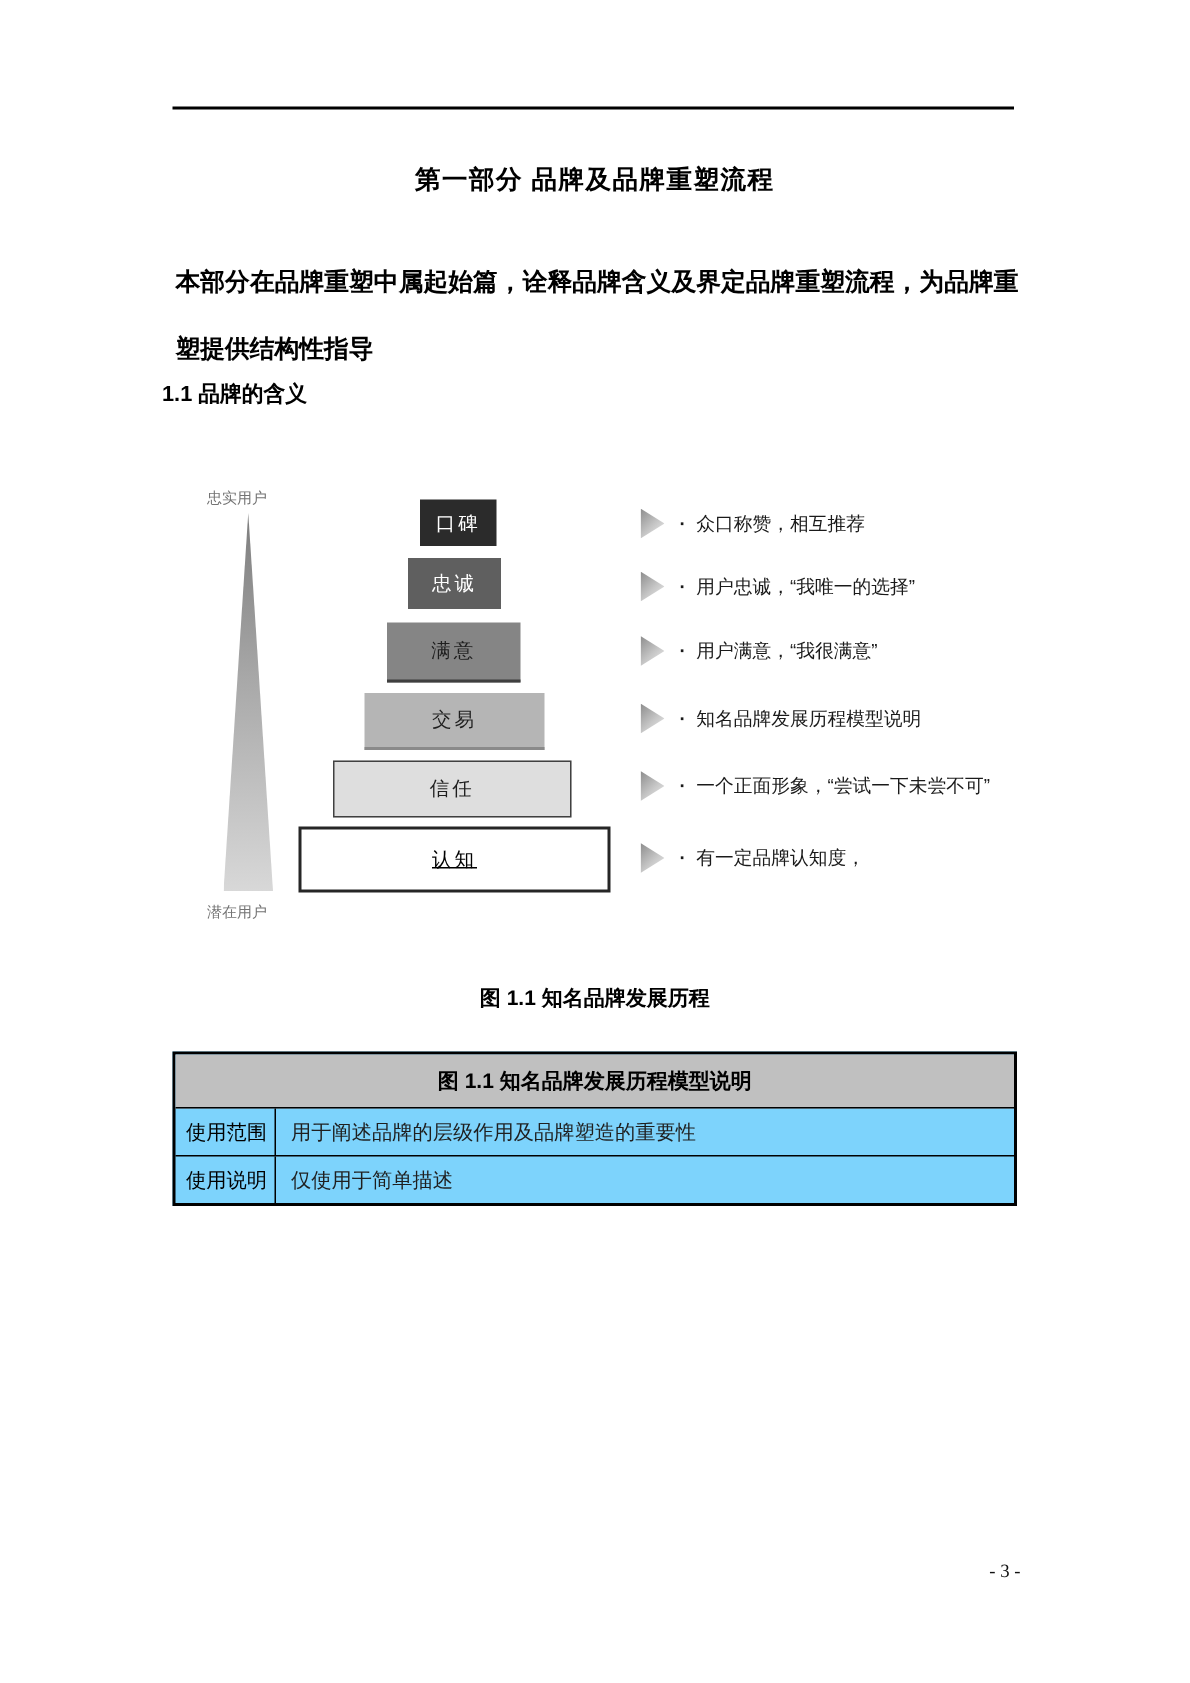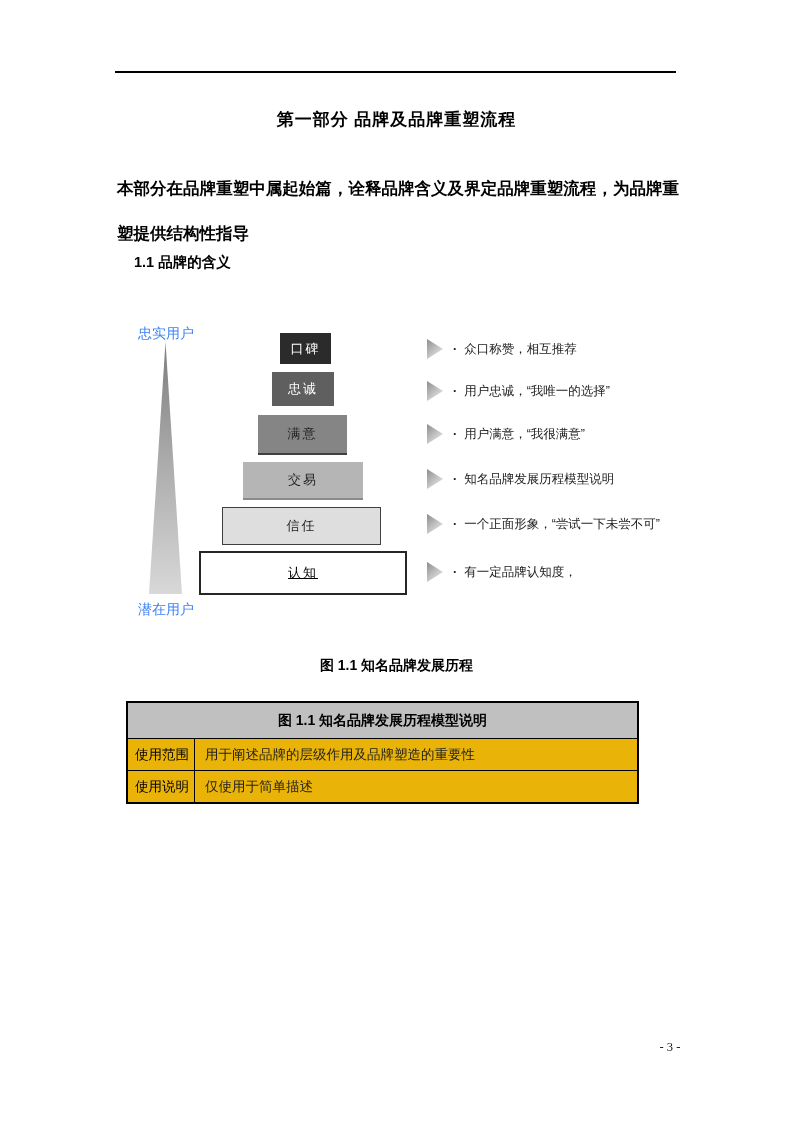--- a/index.html
+++ b/index.html
@@ -43,32 +43,32 @@
     font-size: 16.5px;
     font-weight: bold;
     line-height: 45px;
     text-align: justify;
     text-justify: inter-ideograph;
   }
 
   
   .section-heading {
     position: absolute;
-    left: 134px; top: 253px;
+    left: 108px; top: 253px;
     font-size: 14.5px;
     font-weight: bold;
   }
 
   
   .diagram { position: absolute; left: 0; top: 0; width: 793px; height: 650px; }
 
   .axis-label {
     position: absolute;
-    font-size: 14px;
-    color: #3b82f6;
+    font-size: 10px;
+    color: #737373;
     white-space: nowrap;
   }
   .axis-label.top    { left: 138px; top: 325px; }
   .axis-label.bottom { left: 138px; top: 601px; }
 
   .axis-triangle {
     position: absolute;
     left: 149px; top: 342px;
     width: 33px; height: 252px;
     clip-path: polygon(50% 0, 0 100%, 100% 100%);
@@ -117,24 +117,24 @@
     position: absolute;
     left: 0; right: 0; top: 657px;
     text-align: center;
     font-size: 14px;
     font-weight: bold;
   }
 
   
   .spec-table {
     position: absolute;
-    left: 126px; top: 701px;
-    width: 513px;
+    left: 115px; top: 701px;
+    width: 563px;
     border: 2px solid #000000;
-    background: #eab308;
+    background: #7dd3fc;
   }
   .t-header {
     height: 36px;
     display: flex;
     align-items: center;
     justify-content: center;
     font-size: 14px;
     font-weight: bold;
     border-bottom: 1.5px solid #000000;
   }

